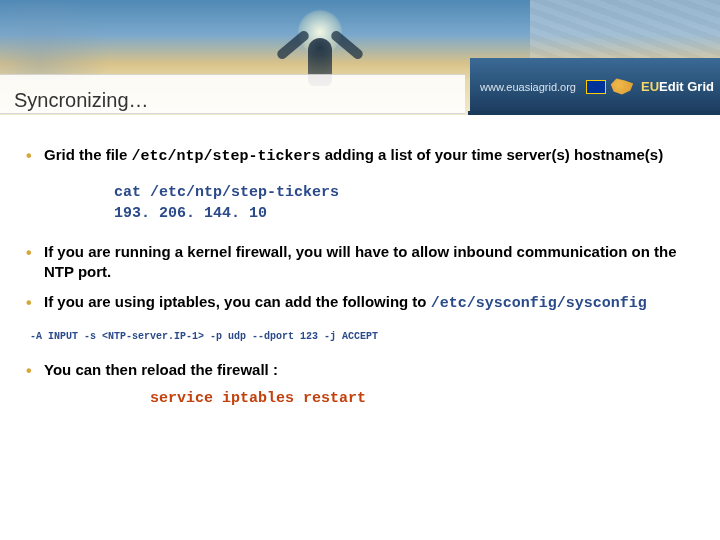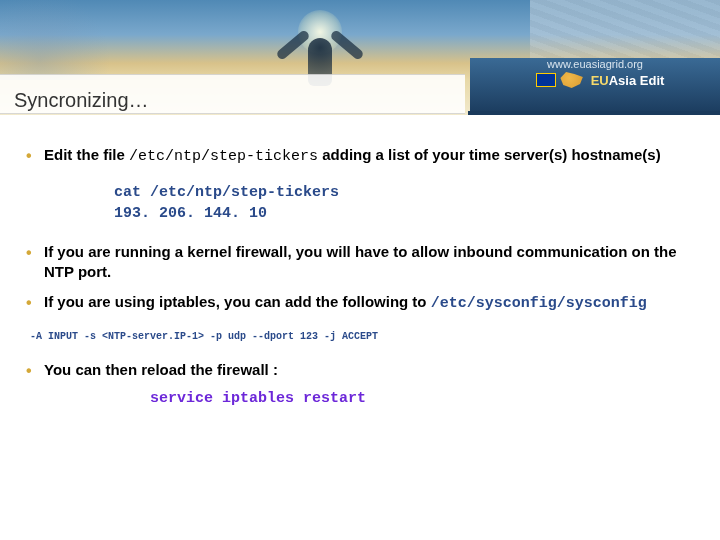--- a/index.html
+++ b/index.html
@@ -63,21 +63,20 @@
   .banner-right {
     position: absolute;
     right: 0;
     top: 58px;
     width: 250px;
     height: 57px;
     background: linear-gradient(180deg, #3a6a95 0%, #1a3a5c 100%);
     display: flex;
     align-items: center;
     padding-left: 10px;
-    flex-direction: column;
   }
   .site-url {
     color: #d8e4ee;
     font-size: 11px;
     margin-right: 10px;
   }
   .logo {
     display: flex;
     align-items: center;
     gap: 2px;
@@ -142,21 +141,21 @@
   ul.bullets > li::before {
     content: "•";
     position: absolute;
     left: 6px;
     top: 0;
     color: #d4a838;
     font-size: 16px;
   }
   .mono {
     font-family: "Courier New", monospace;
-    font-weight: normal;
+    font-weight: bold;
   }
   .code-block {
     margin: 16px 0 18px 94px;
     font-family: "Courier New", monospace;
     font-weight: bold;
     font-size: 15px;
     color: #2a4a8a;
     line-height: 1.35;
   }
   .code-inline {
@@ -169,21 +168,21 @@
     font-family: "Courier New", monospace;
     font-weight: bold;
     font-size: 10px;
     color: #2a4a8a;
   }
   .cmd-center {
     margin: 10px 0 0 130px;
     font-family: "Courier New", monospace;
     font-weight: bold;
     font-size: 15px;
-    color: #6d28d9;
+    color: #c2410c;
   }
   .kbd-corner {
     position: absolute;
     right: 0;
     top: 0;
     width: 190px;
     height: 58px;
     background: repeating-linear-gradient(20deg, rgba(255,255,255,0.2) 0 6px, rgba(200,200,200,0.2) 6px 12px),
                 linear-gradient(180deg, rgba(235,235,235,0.7), rgba(200,200,200,0.4));
     opacity: 0.6;
@@ -207,33 +206,33 @@
     <div class="glow"></div>
     <div class="figure-arm-l"></div>
     <div class="figure-arm-r"></div>
     <div class="figure-body"></div>
   </div>
   <div class="banner-right">
     <span class="site-url">www.euasiagrid.org</span>
     <div class="logo">
       <div class="eu-flag"></div>
       <div class="map-blob"></div>
-      <span class="logo-text"><span class="eu">EU</span><span>Asia Edit</span></span>
+      <span class="logo-text"><span class="eu">EU</span><span>Edit Grid</span></span>
     </div>
   </div>
   <div class="title-bar">
     <span class="slide-title">Syncronizing…</span>
   </div>
   <div class="banner-strip"></div>
 </div>
 
 <div class="content">
   <ul class="bullets">
     <li>
-      <span>Edit the file </span><span class="mono">/etc/ntp/step-tickers</span><span> adding a list of your time server(s) hostname(s)</span>
+      <span>Grid the file </span><span class="mono">/etc/ntp/step-tickers</span><span> adding a list of your time server(s) hostname(s)</span>
     </li>
   </ul>
   <div class="code-block">
     <div>cat /etc/ntp/step-tickers</div>
     <div>193. 206. 144. 10</div>
   </div>
   <ul class="bullets">
     <li>If you are running a kernel firewall, you will have to allow inbound communication on the NTP port.</li>
     <li>
       <span>If you are using iptables, you can add the following to </span><span class="code-inline">/etc/sysconfig/sysconfig</span>

